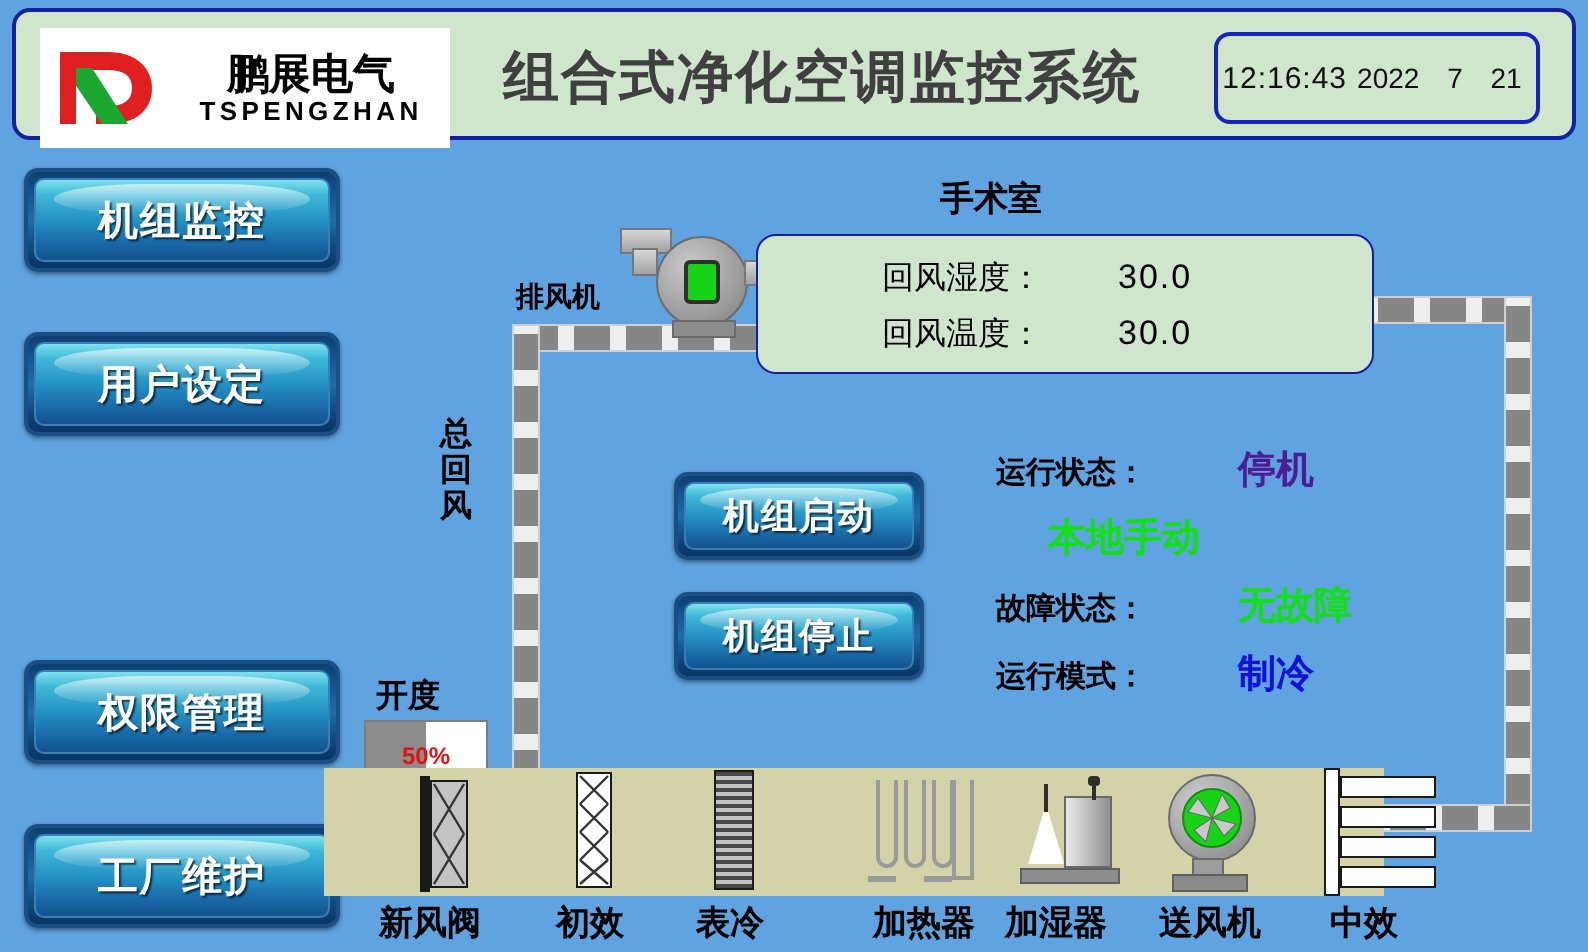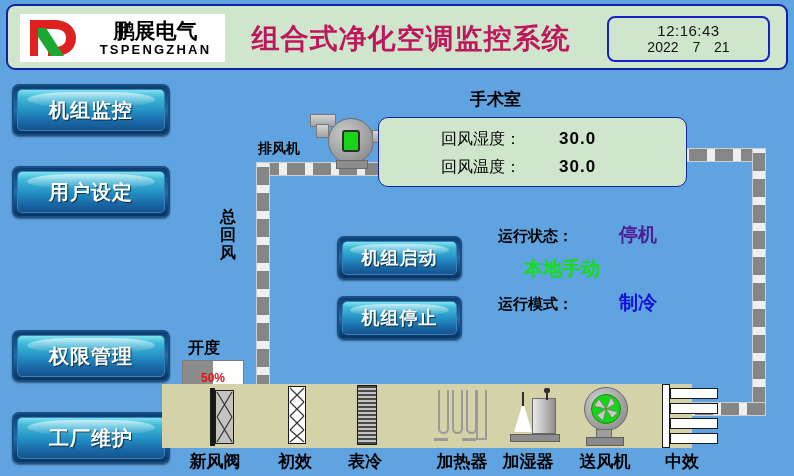--- a/index.html
+++ b/index.html
@@ -12,43 +12,43 @@
   }
   #root{position:absolute;inset:0;}
 
   
   .header{
     position:absolute;left:6px;top:4px;width:782px;height:66px;
     background:#cfe6cd;border:2px solid #13219e;border-radius:9px;
     box-sizing:border-box;
   }
   .logo{
-    position:absolute;left:12px;top:8px;width:205px;height:48px;
+    position:absolute;left:12px;top:8px;width:205px;height:60px;
     background:#ffffff;display:flex;align-items:center;
   }
   .logo-mark{position:relative;width:62px;height:44px;margin-left:4px;flex:none;}
   .logo-text{flex:1;display:flex;flex-direction:column;align-items:center;justify-content:center;}
   .logo-cn{
     font-family:"DejaVu Sans",sans-serif;font-weight:bold;font-size:21px;
     color:#000;letter-spacing:0px;line-height:22px;white-space:nowrap;
   }
   .logo-en{
     font-family:"Liberation Sans",sans-serif;font-weight:bold;font-size:13px;
     color:#000;letter-spacing:2.2px;line-height:15px;white-space:nowrap;
   }
   .title{
     position:absolute;left:228px;top:12px;width:350px;height:42px;
     display:flex;align-items:center;justify-content:center;
     font-family:Liberation Mono, monospace;font-weight:bold;
-    font-size:28px;color:#be185d;letter-spacing:1px;white-space:nowrap;text-align:right;
+    font-size:28px;color:#404040;letter-spacing:1px;white-space:nowrap;text-align:right;
   }
   .clock{
     position:absolute;right:16px;top:10px;width:163px;height:46px;
     border:2px solid #1622c8;border-radius:8px;background:#cfe6cd;
-    box-sizing:border-box;display:flex;flex-direction:column;
+    box-sizing:border-box;display:flex;
     align-items:center;justify-content:center;
   }
   .clock-time{
     font-family:"Liberation Sans",sans-serif;font-size:15px;color:#111;
     line-height:17px;letter-spacing:0.5px;
   }
   .clock-date{
     font-family:"Liberation Sans",sans-serif;font-size:14px;color:#111;
     line-height:17px;
   }
@@ -119,21 +119,21 @@
     background:#cfe6cd;border:1px solid #13219e;border-radius:10px;
     box-sizing:border-box;padding-top:7px;
   }
   .room-row{
     display:flex;align-items:center;height:28px;padding-left:62px;
     font-family:"DejaVu Sans",sans-serif;font-size:16px;color:#000;
   }
   .room-row .lbl{width:104px;white-space:nowrap;}
   .room-row .val{
     font-family:"Liberation Sans",sans-serif;font-size:17px;color:#000;
-    margin-left:14px;letter-spacing:1px;font-weight:bold;
+    margin-left:14px;letter-spacing:1px;
   }
 
   
   .status{position:absolute;left:498px;top:222px;width:240px;}
   .status-row{
     display:flex;align-items:baseline;height:34px;
   }
   .status-lbl{
     width:95px;text-align:left;white-space:nowrap;
     font-family:"DejaVu Sans",sans-serif;font-size:15px;font-weight:bold;color:#000;
@@ -339,20 +339,24 @@
 
   <div class="status">
     <div class="status-row">
       <span class="status-lbl">运行状态：</span>
       <span class="status-val" id="sv0" style="color: #4c1d95;">停机</span>
     </div>
     <div class="status-row">
       <span class="status-val" id="sv1" style="color: rgb(17, 224, 17);">本地手动</span>
     </div>
     <div class="status-row">
+      <span class="status-lbl">故障状态：</span>
+      <span class="status-val" id="sv2" style="color: rgb(17, 224, 17);">无故障</span>
+    </div>
+    <div class="status-row">
       <span class="status-lbl">运行模式：</span>
       <span class="status-val" id="sv3" style="color: rgb(17, 17, 216);">制冷</span>
     </div>
   </div>
 
   <div class="open-label">开度</div>
   <div class="open-bar">
     <div class="open-fill" id="openFill" style="width: 50%;"></div>
     <span class="open-txt">50%</span>
   </div>

